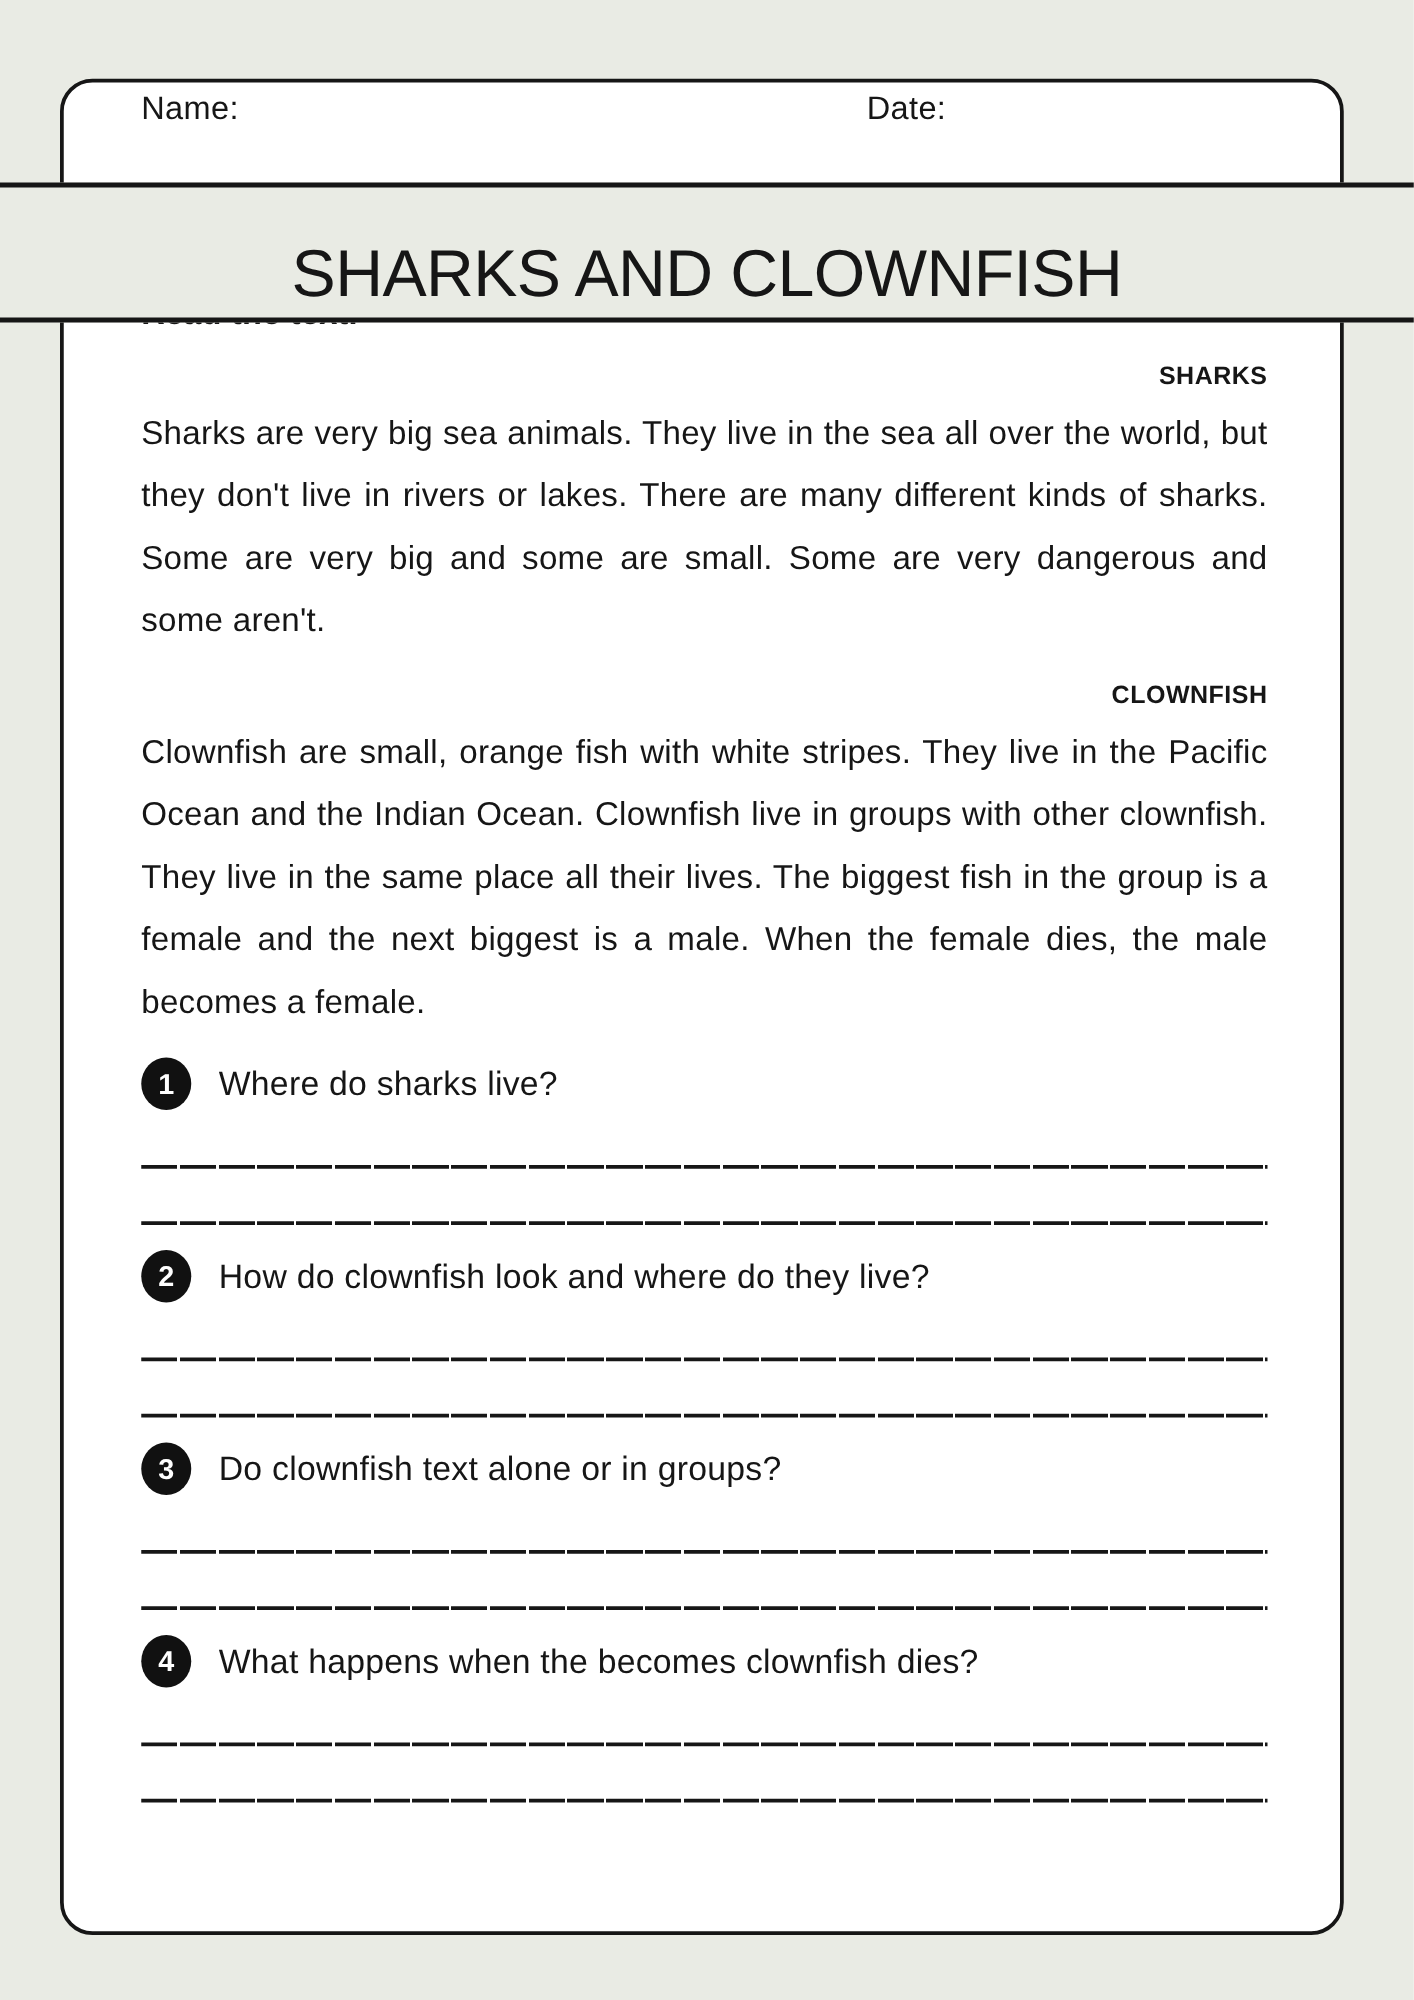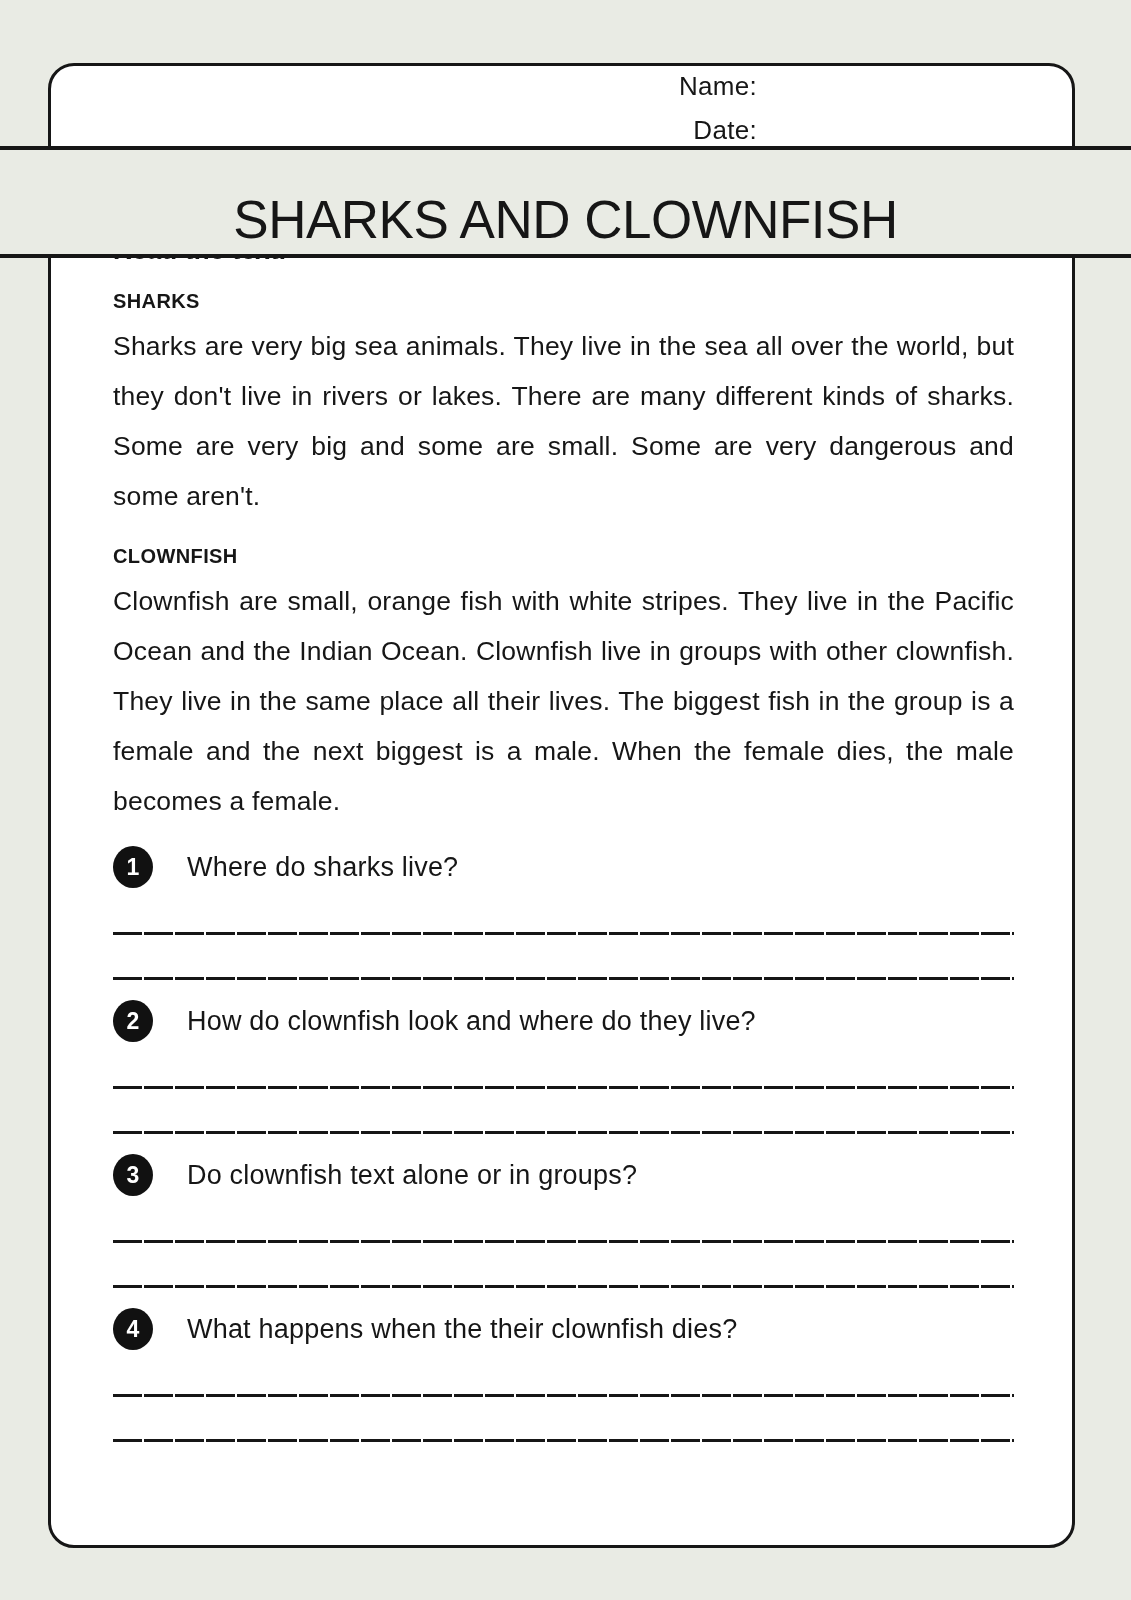--- a/index.html
+++ b/index.html
@@ -22,27 +22,26 @@
   .namebox{
     position:absolute;
     left:48px; right:56px; top:63px; height:100px;
     background:var(--surface);
     border:3px solid var(--ink);
     border-radius:26px 26px 0 0;
     z-index:1;
   }
   .namebox-inner{
     display:flex;
-    align-items:flex-end;
+    align-items:flex-start;
     justify-content:space-between;
     height:84px;
     padding:0 185px 0 62px;
     font-size:26px;
     letter-spacing:0.3px;
-    flex-direction:column;
   }
   .fieldwrap{display:flex;align-items:center;gap:10px;}
   .fill-area{display:inline-block;width:120px;height:40px;}
   
   .band{
     position:absolute;
     left:0; right:0; top:146px;
     background:var(--bg);
     border-top:4px solid var(--ink);
     border-bottom:4px solid var(--ink);
@@ -70,20 +69,21 @@
   .instr{
     font-size:26px;
     font-weight:bold;
     letter-spacing:0.2px;
   }
   .sec-heading{
     font-size:20px;
     font-weight:bold;
     letter-spacing:0.4px;
     margin-top:24px;
+    text-align:right;
   }
   .para{
     font-size:26.5px;
     line-height:50px;
     text-align:justify;
     letter-spacing:0.2px;
     margin-top:8px;
   }
   .answer-instr{margin-top:26px;}
   .question{
@@ -98,21 +98,20 @@
     background:var(--badge-bg);
     color:var(--badge-text);
     border-radius:50%;
     display:flex;align-items:center;justify-content:center;
     font-size:23px;
     font-weight:bold;
   }
   .qtext{
     font-size:27px;
     letter-spacing:0.2px;
-    margin-left:12px;
   }
   .answer-line{
     margin-top:42px;
     height:3px;
     width:100%;
     background:repeating-linear-gradient(90deg, var(--ink) 0 29px, rgba(0,0,0,0) 29px 31px);
   }
   .answer-line.first{margin-top:44px;}
 </style>
 </head>
@@ -162,18 +161,18 @@
 
   <div class="question">
     <span class="badge">3</span>
     <span class="qtext">Do clownfish text alone or in groups?</span>
   </div>
   <div class="answer-line first"></div>
   <div class="answer-line"></div>
 
   <div class="question">
     <span class="badge">4</span>
-    <span class="qtext">What happens when the their clownfish dies?</span>
+    <span class="qtext">What happens when the becomes clownfish dies?</span>
   </div>
   <div class="answer-line first"></div>
   <div class="answer-line"></div>
 
 </div>
 
 </body></html>

